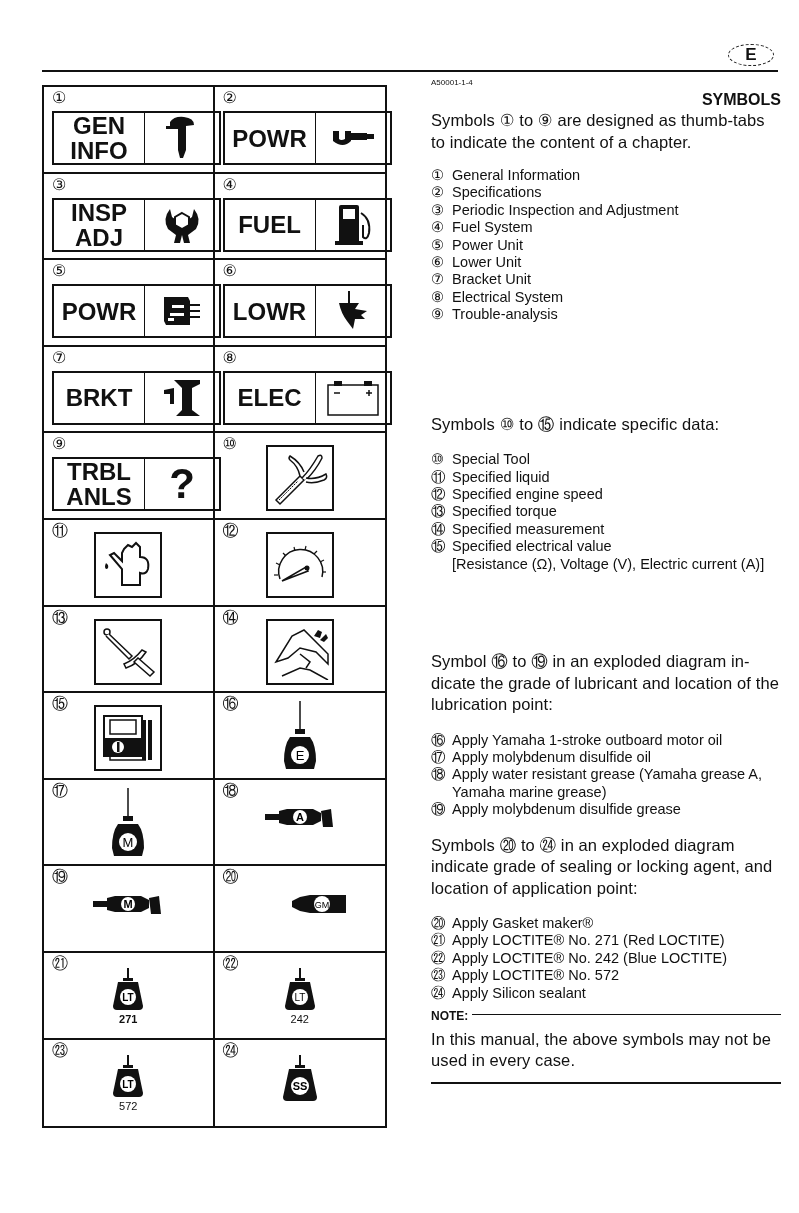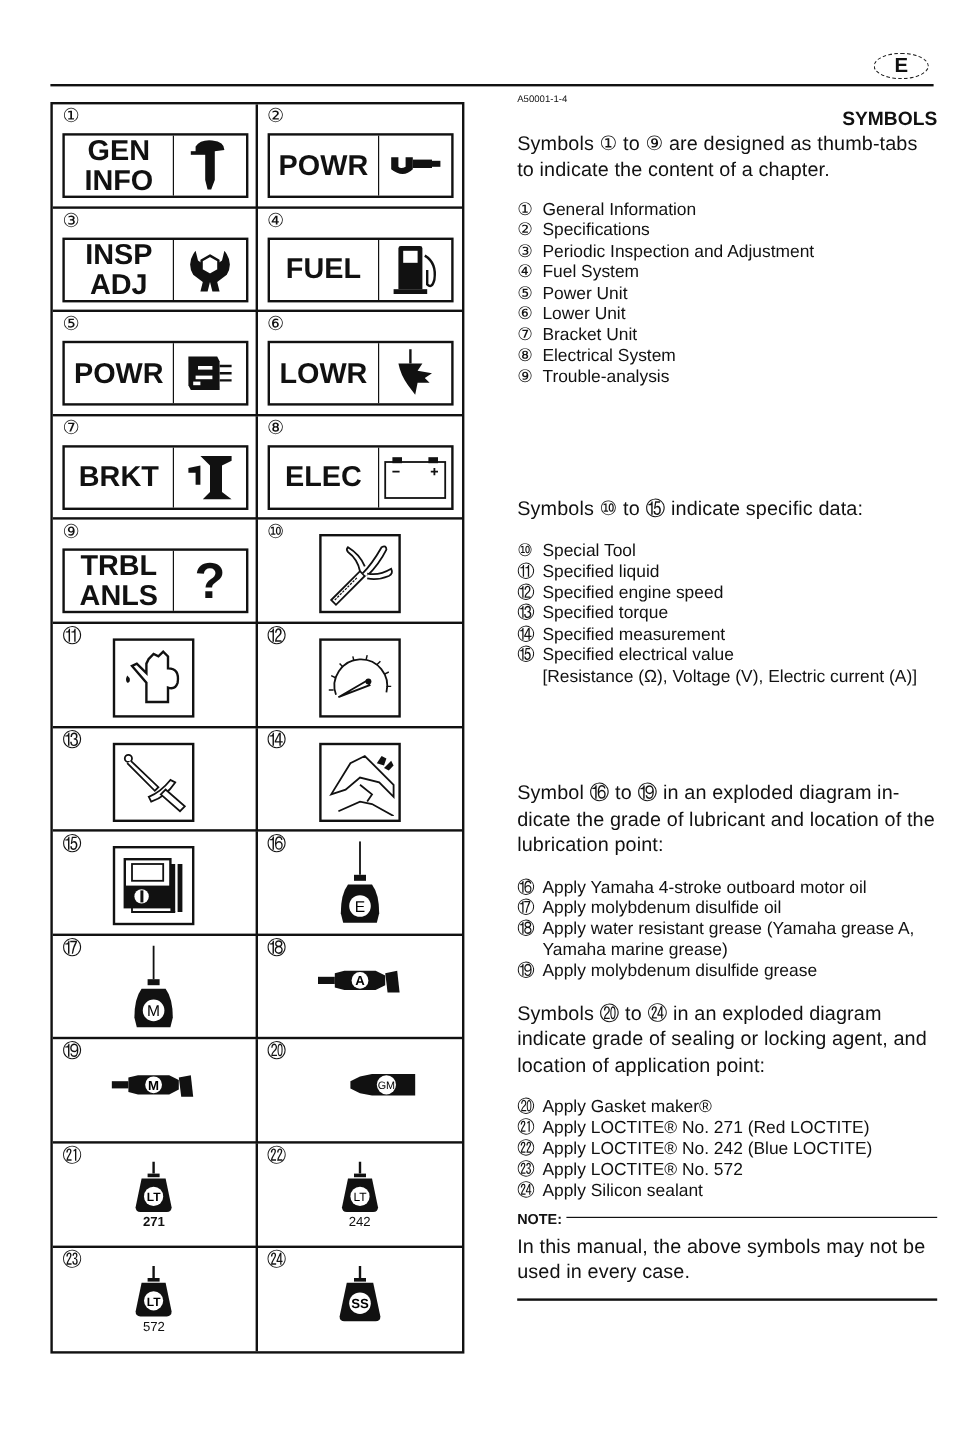--- a/index.html
+++ b/index.html
@@ -4,21 +4,21 @@
 <style>
   html,body{margin:0;padding:0;background:#fff;}
   body{width:799px;height:1213px;position:relative;overflow:hidden;font-family:"Liberation Sans",sans-serif;color:#111;}
   .topline{position:absolute;left:42px;top:70px;width:736px;height:2px;background:#111;}
   .lang-badge{position:absolute;left:728px;top:44px;width:44px;height:20px;border:1px dashed #222;border-radius:50%;text-align:center;font-weight:bold;font-size:17px;line-height:20px;}
   .grid{position:absolute;left:42px;top:85px;width:345px;border:2px solid #111;box-sizing:border-box;display:grid;grid-template-columns:1fr 1fr;}
   .cell{height:86.6px;box-sizing:border-box;border-right:2px solid #111;border-bottom:2px solid #111;position:relative;}
   .cell:nth-child(2n){border-right:none;}
   .cell.last{border-bottom:none;}
   .num{position:absolute;left:8px;top:2px;font-size:16px;line-height:18px;}
-  .tab{position:absolute;left:8px;top:24px;width:155px;height:54px;border:2px solid #111;box-sizing:border-box;display:flex;}
+  .tab{position:absolute;left:8px;top:24px;width:169px;height:54px;border:2px solid #111;box-sizing:border-box;display:flex;}
   .tab .lbl{width:90px;border-right:1px solid #111;display:flex;align-items:center;justify-content:center;text-align:center;font-weight:bold;font-size:24px;line-height:25px;}
   .tab .ico{flex:1;display:flex;align-items:center;justify-content:center;}
   .sqicon{position:absolute;left:50%;transform:translateX(-50%);top:12px;width:68px;height:66px;border:2px solid #111;box-sizing:border-box;display:flex;align-items:center;justify-content:center;}
   .centericon{position:absolute;left:0;right:0;top:6px;bottom:4px;display:flex;flex-direction:column;align-items:center;justify-content:center;}
   .lt-num{font-size:11px;margin-top:1px;}
   .lt-num.bold{font-weight:bold;}
   .right{position:absolute;left:431px;top:78px;width:350px;font-size:15px;line-height:17.5px;}
   .code{font-size:8px;line-height:10px;margin-bottom:2px;}
   .h1{font-weight:bold;font-size:16px;line-height:20px;text-align:right;}
   .para{font-size:16.5px;line-height:21.5px;letter-spacing:0.1px;}
@@ -456,21 +456,21 @@
         <span class="n"></span>
         <span>[Resistance (Ω), Voltage (V), Electric current (A)]</span>
       </li>
   </ul>
   <div style="height:78px"></div>
   <div class="para">Symbol ⑯ to ⑲ in an exploded diagram in-dicate the grade of lubricant and location of the lubrication point:</div>
   <div class="gap" style="height:16px"></div>
   <ul class="list">
     <li>
         <span class="n">⑯</span>
-        <span>Apply Yamaha 4-stroke outboard motor oil</span>
+        <span>Apply Yamaha 1-stroke outboard motor oil</span>
       </li>
     <li>
         <span class="n">⑰</span>
         <span>Apply molybdenum disulfide oil</span>
       </li>
     <li>
         <span class="n">⑱</span>
         <span>Apply water resistant grease (Yamaha grease A, Yamaha marine grease)</span>
       </li>
     <li>

